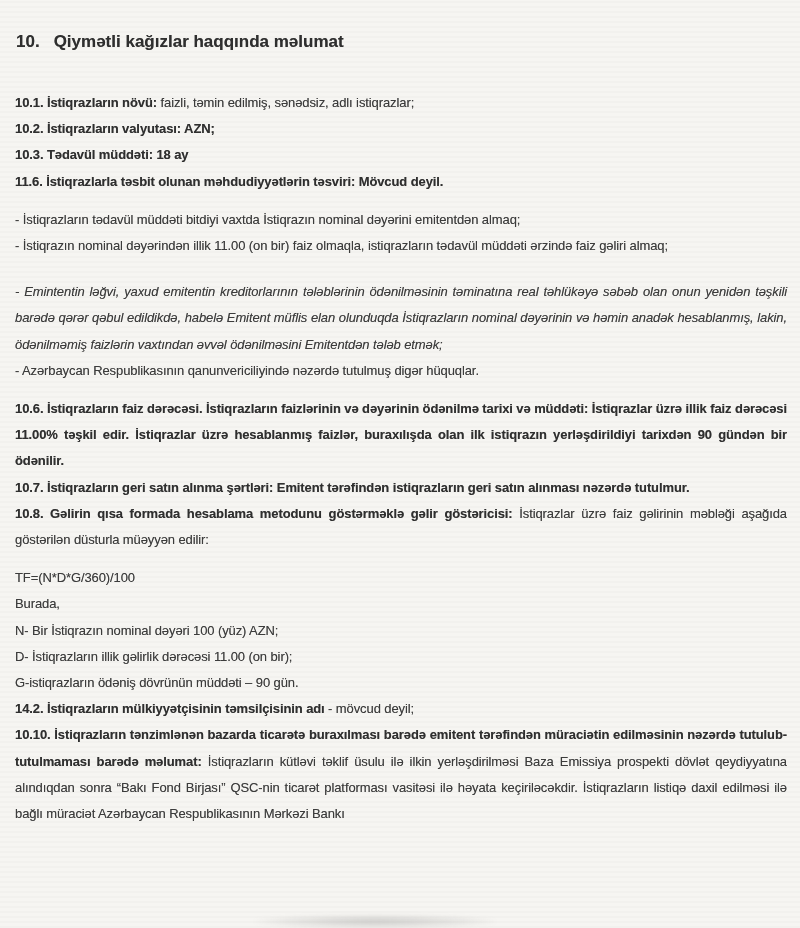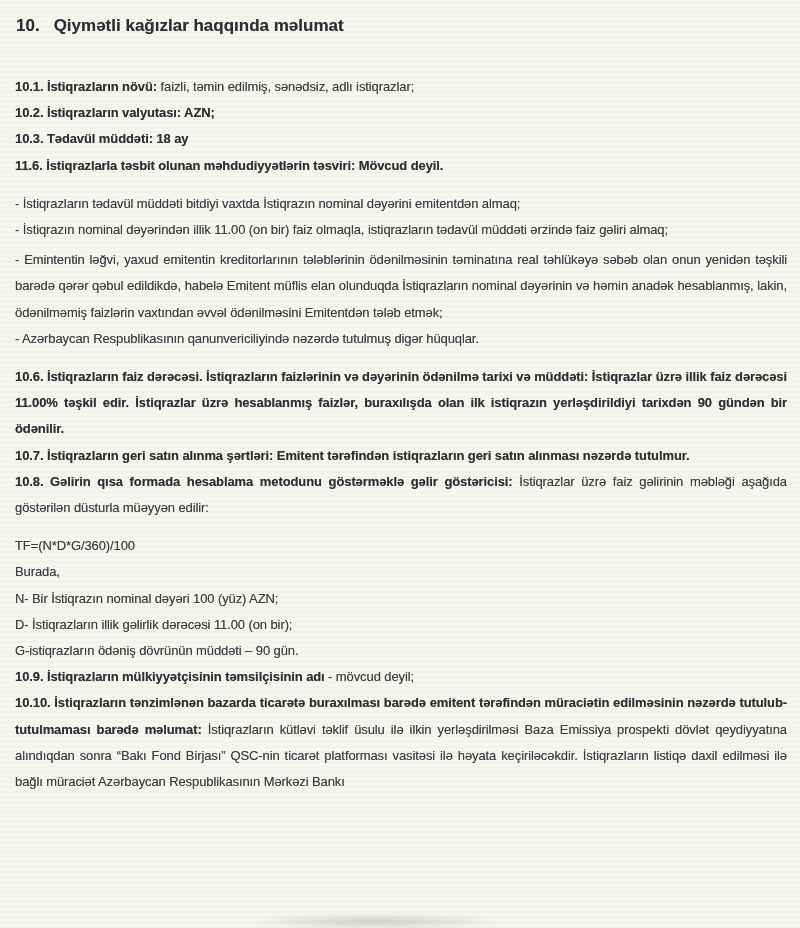--- a/index.html
+++ b/index.html
@@ -18,21 +18,21 @@
     pointer-events: none;
     background-image:
       repeating-linear-gradient(0deg, rgba(0,0,0,0.015) 0 2px, transparent 2px 5px),
       repeating-linear-gradient(90deg, rgba(255,255,255,0.05) 0 3px, transparent 3px 7px);
   }
   .doc {
     position: relative;
     box-sizing: border-box;
     width: 800px;
     height: 928px;
-    padding: 8px 13px 0 15px;
+    padding: 24px 13px 0 15px;
     color: #3c3c3c;
   }
   .para {
     margin: 0;
     font-size: 13px;
     line-height: 26.2px;
     text-align: justify;
     text-shadow: 0 0 0.6px rgba(70,70,70,0.55);
     letter-spacing: -0.1px;
   }
@@ -45,21 +45,21 @@
     margin: 6px 0 36px 1px;
     font-size: 17px;
     line-height: 24px;
     font-weight: bold;
     color: #2f2f2f;
     text-align: left;
     text-shadow: 0 0 0.6px rgba(60,60,60,0.55);
   }
   .title .num { margin-right: 14px; }
   .gap-xs { margin-top: 12px; }
-  .gap-s  { margin-top: 4px; }
+  .gap-s  { margin-top: 20px; font-style: italic; }
   .smudge {
     position: absolute;
     left: 255px;
     top: 915px;
     width: 240px;
     height: 13px;
     background: radial-gradient(ellipse at center, rgba(110,110,110,0.30) 0%, rgba(110,110,110,0.10) 55%, transparent 75%);
     filter: blur(2px);
     pointer-events: none;
   }
@@ -98,19 +98,19 @@
 
   <p class="para left"><span>Burada,</span></p>
 
 
   <p class="para left"><span>N- Bir İstiqrazın nominal dəyəri 100 (yüz) AZN;</span></p>
 
   <p class="para left"><span>D- İstiqrazların illik gəlirlik dərəcəsi 11.00 (on bir);</span></p>
 
   <p class="para left"><span>G-istiqrazların ödəniş dövrünün müddəti – 90 gün.</span></p>
 
-  <p class="para"><span class="b">10.9. İstiqrazların mülkiyyətçisinin təmsilçisinin adı</span><span> - mövcud deyil;</span></p>
+  <p class="para"><span class="b">14.2. İstiqrazların mülkiyyətçisinin təmsilçisinin adı</span><span> - mövcud deyil;</span></p>
 
   <p class="para"><span class="b">10.10. İstiqrazların tənzimlənən bazarda ticarətə buraxılması barədə emitent tərəfindən müraciətin edilməsinin nəzərdə tutulub-tutulmaması barədə məlumat:</span><span> İstiqrazların kütləvi təklif üsulu ilə ilkin yerləşdirilməsi Baza Emissiya prospekti dövlət qeydiyyatına alındıqdan sonra “Bakı Fond Birjası” QSC-nin ticarət platforması vasitəsi ilə həyata keçiriləcəkdir. İstiqrazların listiqə daxil edilməsi ilə bağlı müraciət Azərbaycan Respublikasının Mərkəzi Bankı</span></p>
 
   <div class="smudge"></div>
 
 </div>
 
 </body></html>

